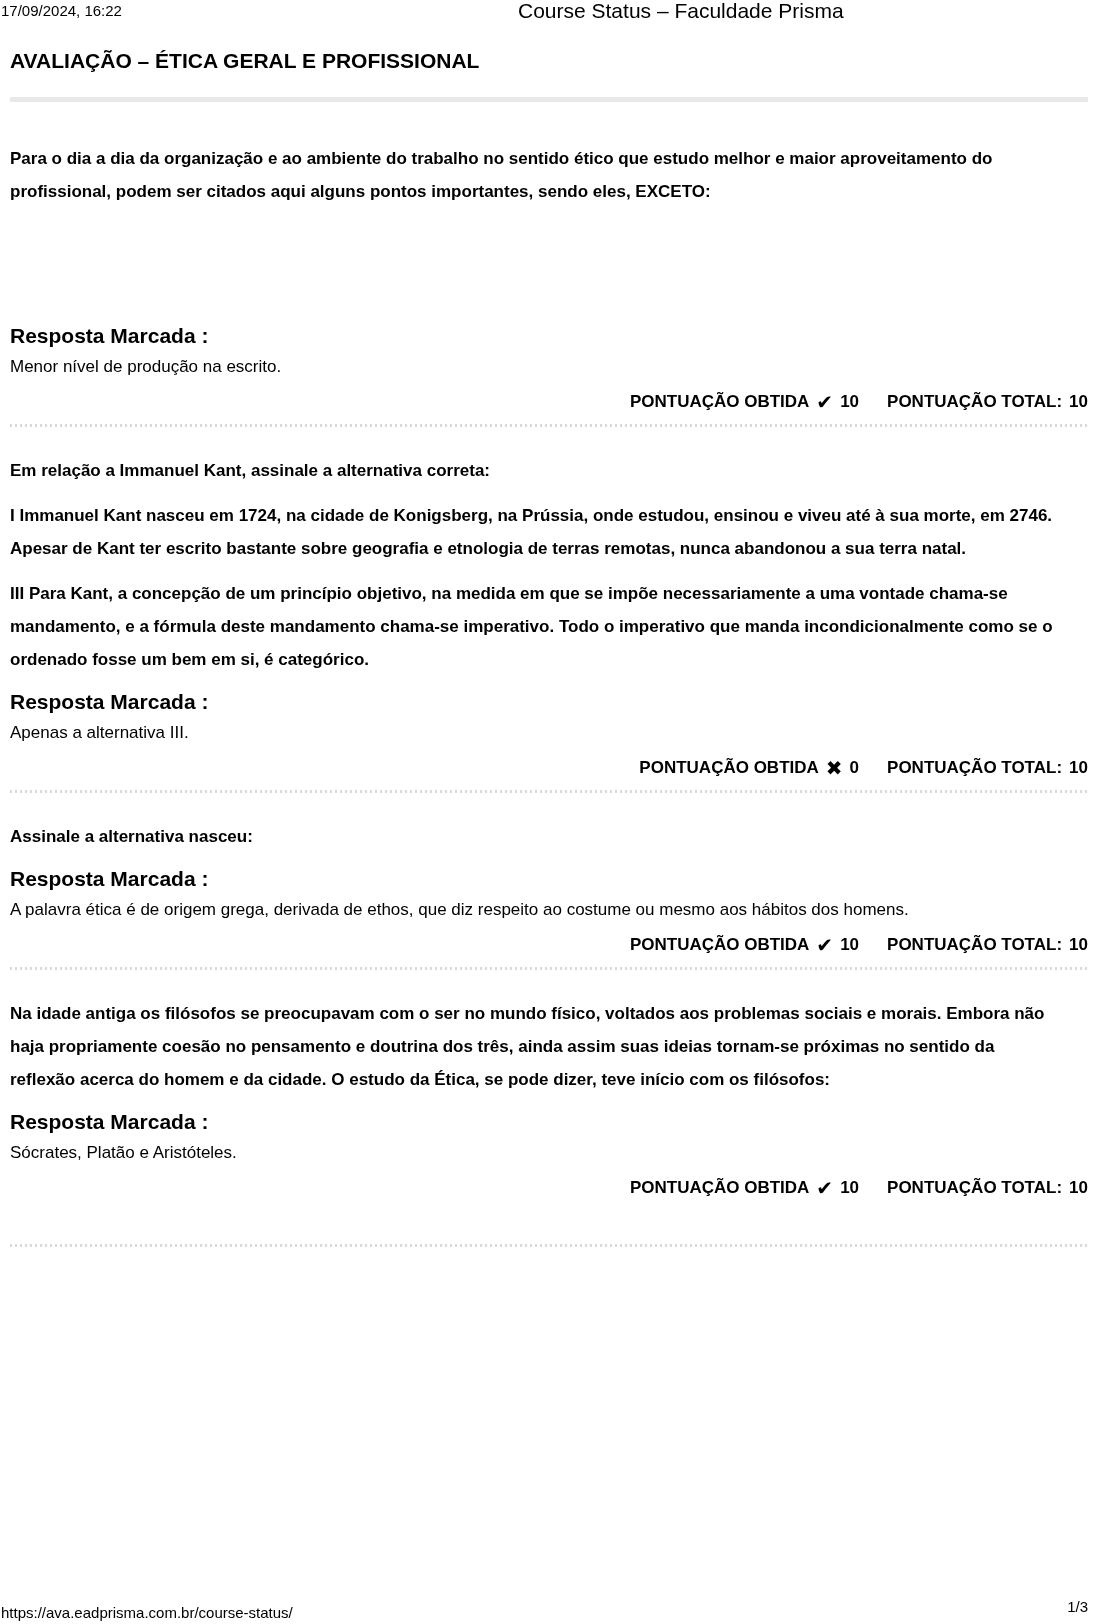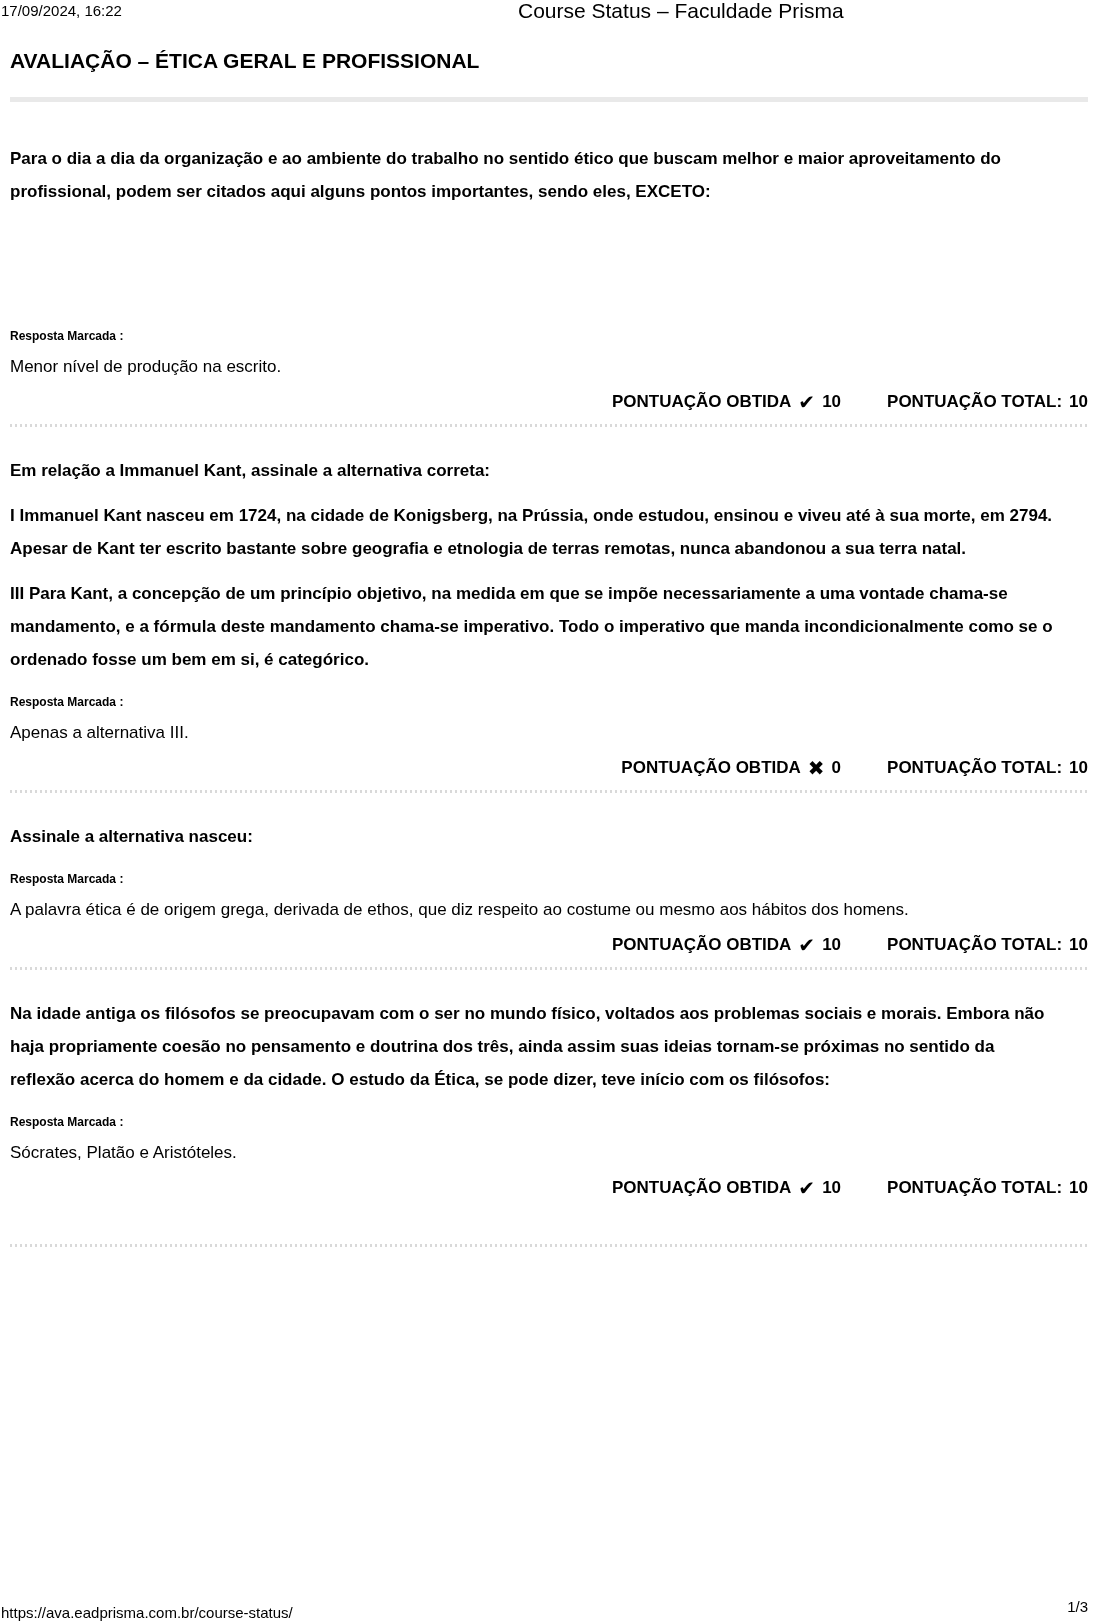--- a/index.html
+++ b/index.html
@@ -80,37 +80,37 @@
     font-size: 17px;
     line-height: 33px;
     margin: 0 0 12px 0;
     max-width: 1046px;
   }
   .bold { font-weight: 700; }
 
   .q1-gap { height: 102px; }
 
   .answer-label {
-    font-size: 12px;
+    font-size: 21px;
     font-weight: 700;
     line-height: 28px;
     margin: 0;
   }
   .answer-text {
     font-size: 17px;
     line-height: 33px;
     margin: 0;
     max-width: 1046px;
   }
 
   .score-row {
     display: flex;
     justify-content: flex-end;
     align-items: center;
-    gap: 46px;
+    gap: 28px;
     margin-top: 7px;
     font-size: 17px;
     font-weight: 700;
     line-height: 24px;
     white-space: nowrap;
   }
   .score-part { display: inline-flex; align-items: center; }
   .score-part .lbl { margin-right: 7px; }
   .result-icon {
     font-size: 20px;
@@ -136,41 +136,41 @@
 
 <div class="print-header-date">17/09/2024, 16:22</div>
 <div class="print-header-doc">Course Status – Faculdade Prisma</div>
 
 <div class="main">
 
   <h1 class="doc-title">AVALIAÇÃO – ÉTICA GERAL E PROFISSIONAL</h1>
   <div class="title-bar"></div>
 
   <section class="question first">
-    <p class="q bold">Para o dia a dia da organização e ao ambiente do trabalho no sentido ético que buscam melhor e maior aproveitamento do profissional, podem ser citados aqui alguns pontos importantes, sendo eles, EXCETO:</p>
+    <p class="q bold">Para o dia a dia da organização e ao ambiente do trabalho no sentido ético que estudo melhor e maior aproveitamento do profissional, podem ser citados aqui alguns pontos importantes, sendo eles, EXCETO:</p>
     <div class="q1-gap"></div>
     <p class="answer-label">Resposta Marcada :</p>
     <p class="answer-text">Menor nível de produção na escrito.</p>
     <div class="score-row">
       <span class="score-part">
         <span class="lbl">PONTUAÇÃO OBTIDA</span>
         <span class="result-icon">✔</span>
         <span>10</span>
       </span>
       <span class="score-part">
         <span class="lbl">PONTUAÇÃO TOTAL:</span>
         <span>10</span>
       </span>
     </div>
     <hr class="dotted-divider">
   </section>
 
   <section class="question">
     <p class="q bold">Em relação a Immanuel Kant, assinale a alternativa correta:</p>
-    <p class="q bold">I Immanuel Kant nasceu em 1724, na cidade de Konigsberg, na Prússia, onde estudou, ensinou e viveu até à sua morte, em 2794. Apesar de Kant ter escrito bastante sobre geografia e etnologia de terras remotas, nunca abandonou a sua terra natal.</p>
+    <p class="q bold">I Immanuel Kant nasceu em 1724, na cidade de Konigsberg, na Prússia, onde estudou, ensinou e viveu até à sua morte, em 2746. Apesar de Kant ter escrito bastante sobre geografia e etnologia de terras remotas, nunca abandonou a sua terra natal.</p>
     <p class="q bold">III Para Kant, a concepção de um princípio objetivo, na medida em que se impõe necessariamente a uma vontade chama-se mandamento, e a fórmula deste mandamento chama-se imperativo. Todo o imperativo que manda incondicionalmente como se o ordenado fosse um bem em si, é categórico.</p>
     <p class="answer-label">Resposta Marcada :</p>
     <p class="answer-text">Apenas a alternativa III.</p>
     <div class="score-row">
       <span class="score-part">
         <span class="lbl">PONTUAÇÃO OBTIDA</span>
         <span class="result-icon">✖</span>
         <span>0</span>
       </span>
       <span class="score-part">

